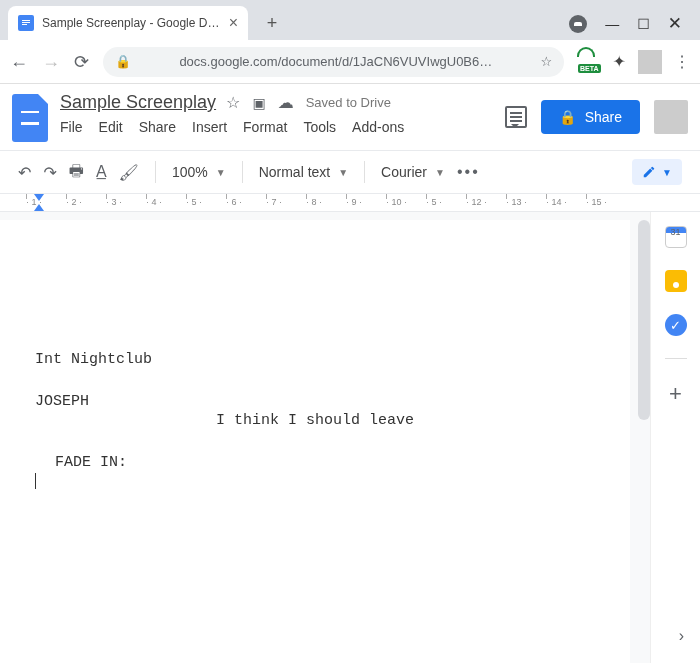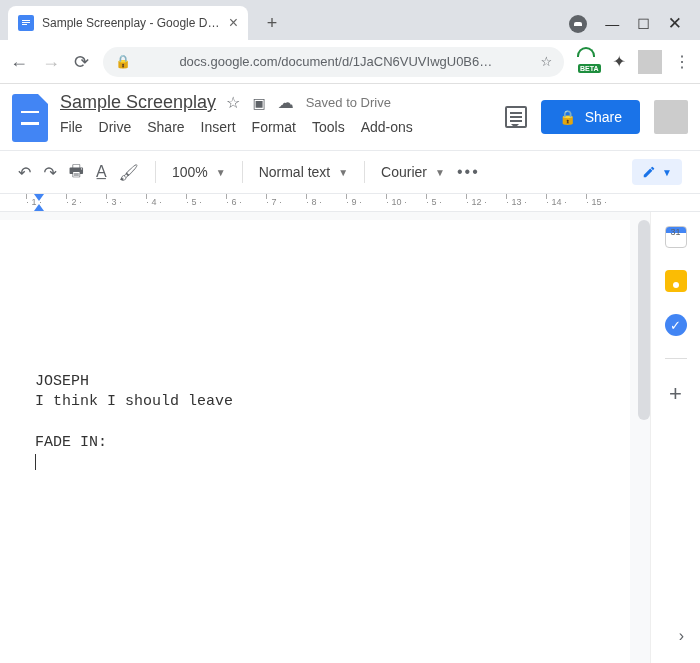--- a/index.html
+++ b/index.html
@@ -66,22 +66,22 @@
   .ruler-tick::before { content: ""; position: absolute; left: 0; top: -3px; width: 1px; height: 5px; background: #aaa; }
   .indent-marker { position: absolute; left: 34px; top: 0; width: 0; height: 0; border-left: 5px solid transparent; border-right: 5px solid transparent; border-top: 7px solid #4285f4; }
   .indent-marker2 { position: absolute; left: 34px; bottom: 0; width: 0; height: 0; border-left: 5px solid transparent; border-right: 5px solid transparent; border-bottom: 7px solid #4285f4; }
   
   
   .main { display: flex; height: 500px; }
   .doc-area { flex: 1; background: #f8f9fa; position: relative; overflow: hidden; }
   .page { background: #fff; position: absolute; left: 0; top: 8px; width: 630px; height: 480px; padding: 130px 35px 0 35px; font-family: "Courier New", monospace; font-size: 15px; color: #333; line-height: 1.3; }
   .sceneheading { }
   .character { text-align: left; margin-top: 22px; }
-  .dialogue { }
-  .transition { margin-top: 22px; }
+  .dialogue { text-align: center; }
+  .transition { margin-top: 22px; margin-left: 20px; }
   .cursor { display: inline-block; width: 1px; height: 16px; background: #333; vertical-align: middle; }
   .vscroll { position: absolute; right: 0; top: 8px; width: 12px; height: 200px; background: #dadce0; border-radius: 6px; }
   .vscroll-track { position: absolute; right: 0; top: 0; bottom: 0; width: 14px; }
   
   
   .side-panel { width: 50px; background: #fff; border-left: 1px solid #eee; display: flex; flex-direction: column; align-items: center; padding-top: 14px; gap: 22px; }
   .sp-icon { width: 22px; height: 22px; border-radius: 4px; }
   .sp-cal { background: linear-gradient(to bottom, #4285f4 30%, #fff 30%); border: 1px solid #ccc; display: flex; align-items: flex-start; justify-content: center; font-size: 9px; color: #5f6368; padding-bottom: 1px;}
   .sp-keep { background: #fbbc04; position: relative; }
   .sp-keep::after { content: ""; position: absolute; width: 6px; height: 6px; background: #fff; border-radius: 50%; bottom: 4px; left: 8px; }
@@ -146,21 +146,21 @@
       <span class="doc-title">Sample Screenplay</span>
       <div class="title-icons">
         <span>☆</span>
         <span style="font-size:14px">▣</span>
         <span>☁</span>
         <span class="saved-text">Saved to Drive</span>
       </div>
     </div>
     <div class="menu-bar">
       <span>File</span>
-      <span>Drive</span>
+      <span>Edit</span>
       <span>Share</span>
       <span>Insert</span>
       <span>Format</span>
       <span>Tools</span>
       <span>Add-ons</span>
     </div>
   </div>
   <div class="header-right">
     <div class="comment-icon">
         <div class="comment-lines"></div>
@@ -224,20 +224,21 @@
       <div class="ruler-tick">· 15 ·</div>
     </div>
 </div>
 
 <div class="main">
   <div class="doc-area">
     <div class="vscroll-track">
       <div class="vscroll"></div>
     </div>
     <div class="page">
+      <div class="sceneheading">Int Nightclub</div>
       <div class="character">JOSEPH</div>
       <div class="dialogue">I think I should leave</div>
       <div class="transition">FADE IN:</div>
       <span class="cursor"></span>
     </div>
 
   </div>
   <div class="side-panel">
     <div class="sp-icon sp-cal">
         <span>31</span>

